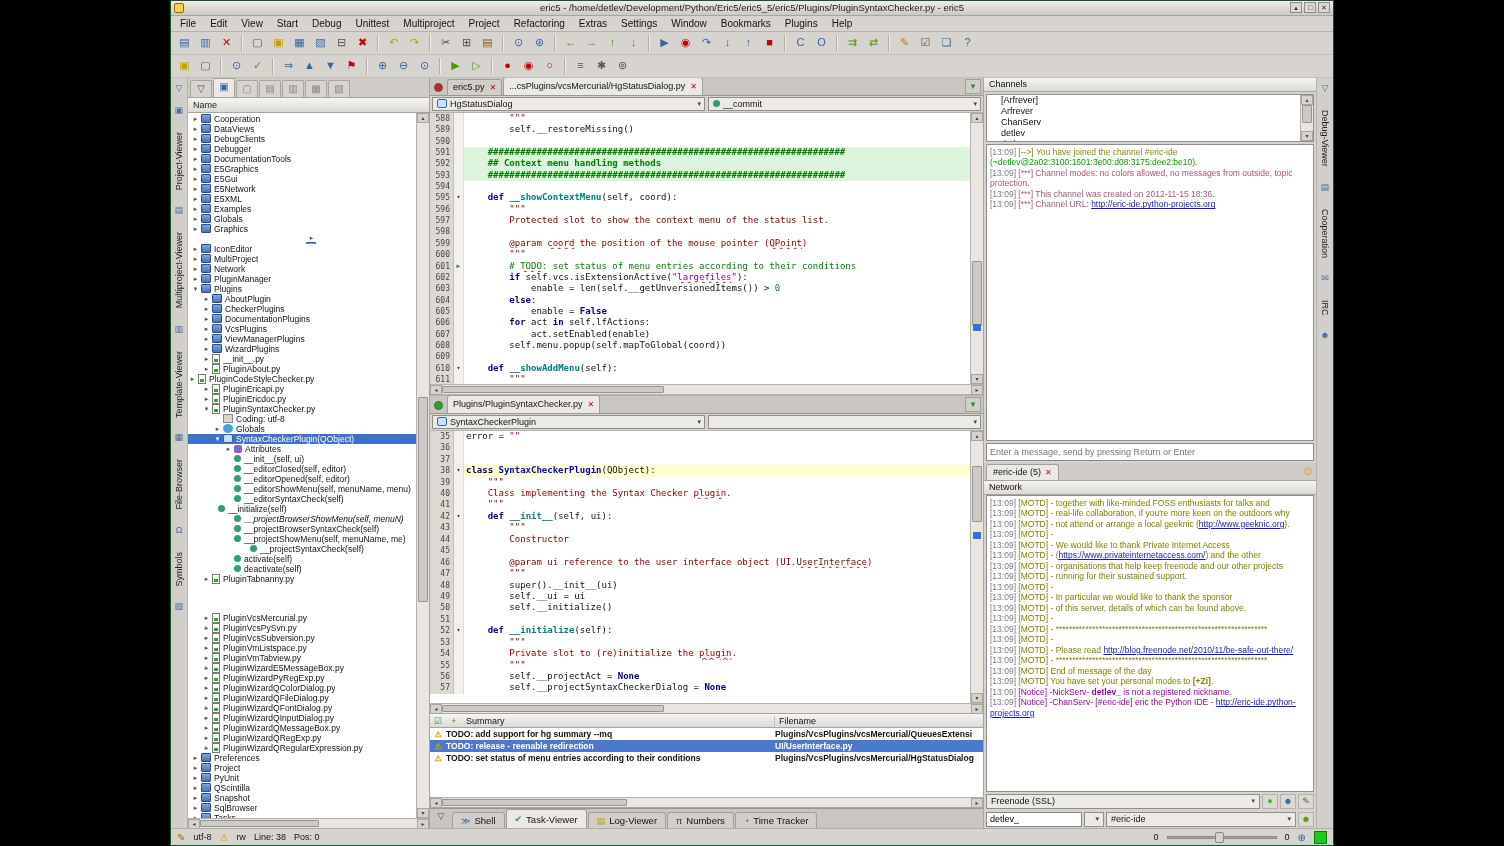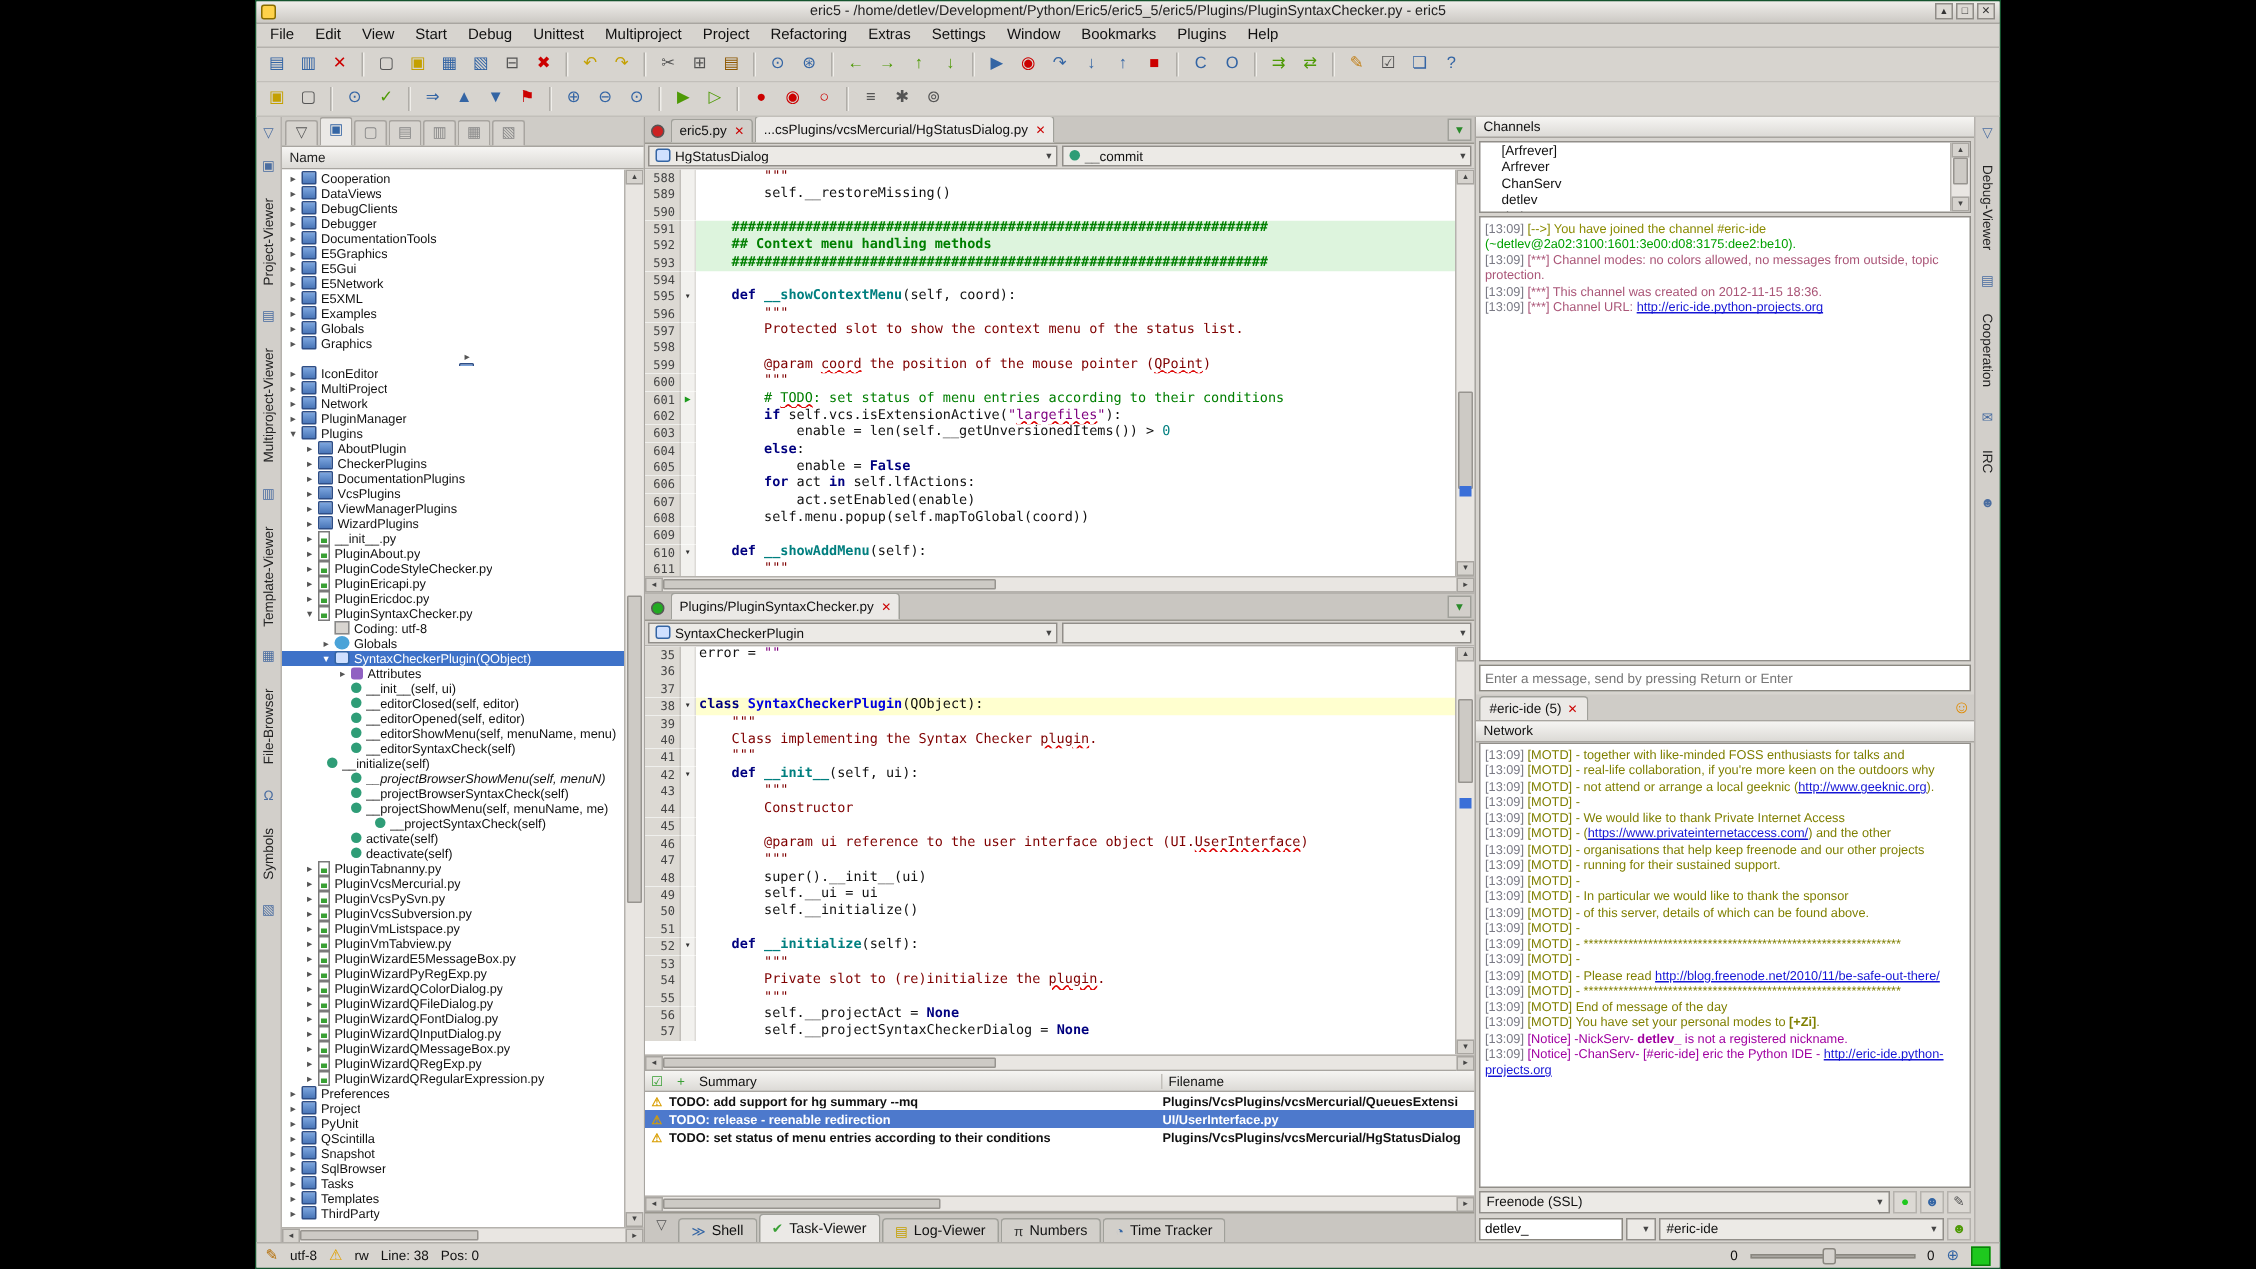--- a/index.html
+++ b/index.html
@@ -408,21 +408,21 @@
               <div class="tree-row" style="padding-left: 14px;">
                 <span class="tree-arrow">▸</span>
                 <span class="ti ti-p"></span>
                 <span class="tree-label">__init__.py</span>
               </div>
               <div class="tree-row" style="padding-left: 14px;">
                 <span class="tree-arrow">▸</span>
                 <span class="ti ti-p"></span>
                 <span class="tree-label">PluginAbout.py</span>
               </div>
-              <div class="tree-row" style="padding-left: 14px;">
+              <div class="tree-row" style="">
                 <span class="tree-arrow">▸</span>
                 <span class="ti ti-p"></span>
                 <span class="tree-label">PluginCodeStyleChecker.py</span>
               </div>
               <div class="tree-row" style="padding-left: 14px;">
                 <span class="tree-arrow">▸</span>
                 <span class="ti ti-p"></span>
                 <span class="tree-label">PluginEricapi.py</span>
               </div>
               <div class="tree-row" style="padding-left: 14px;">
@@ -513,21 +513,21 @@
               <div class="tree-row" style="padding-left: 36px;">
                 <span class="tree-arrow"></span>
                 <span class="ti ti-m"></span>
                 <span class="tree-label">deactivate(self)</span>
               </div>
               <div class="tree-row" style="padding-left: 14px;">
                 <span class="tree-arrow">▸</span>
                 <span class="ti ti-p"></span>
                 <span class="tree-label">PluginTabnanny.py</span>
               </div>
-              <div class="tree-row" style="padding-left: 14px;">
+              <div class="tree-row" style="padding-left: 14px; margin-top: 29px;">
                 <span class="tree-arrow">▸</span>
                 <span class="ti ti-p"></span>
                 <span class="tree-label">PluginVcsMercurial.py</span>
               </div>
               <div class="tree-row" style="padding-left: 14px;">
                 <span class="tree-arrow">▸</span>
                 <span class="ti ti-p"></span>
                 <span class="tree-label">PluginVcsPySvn.py</span>
               </div>
               <div class="tree-row" style="padding-left: 14px;">

